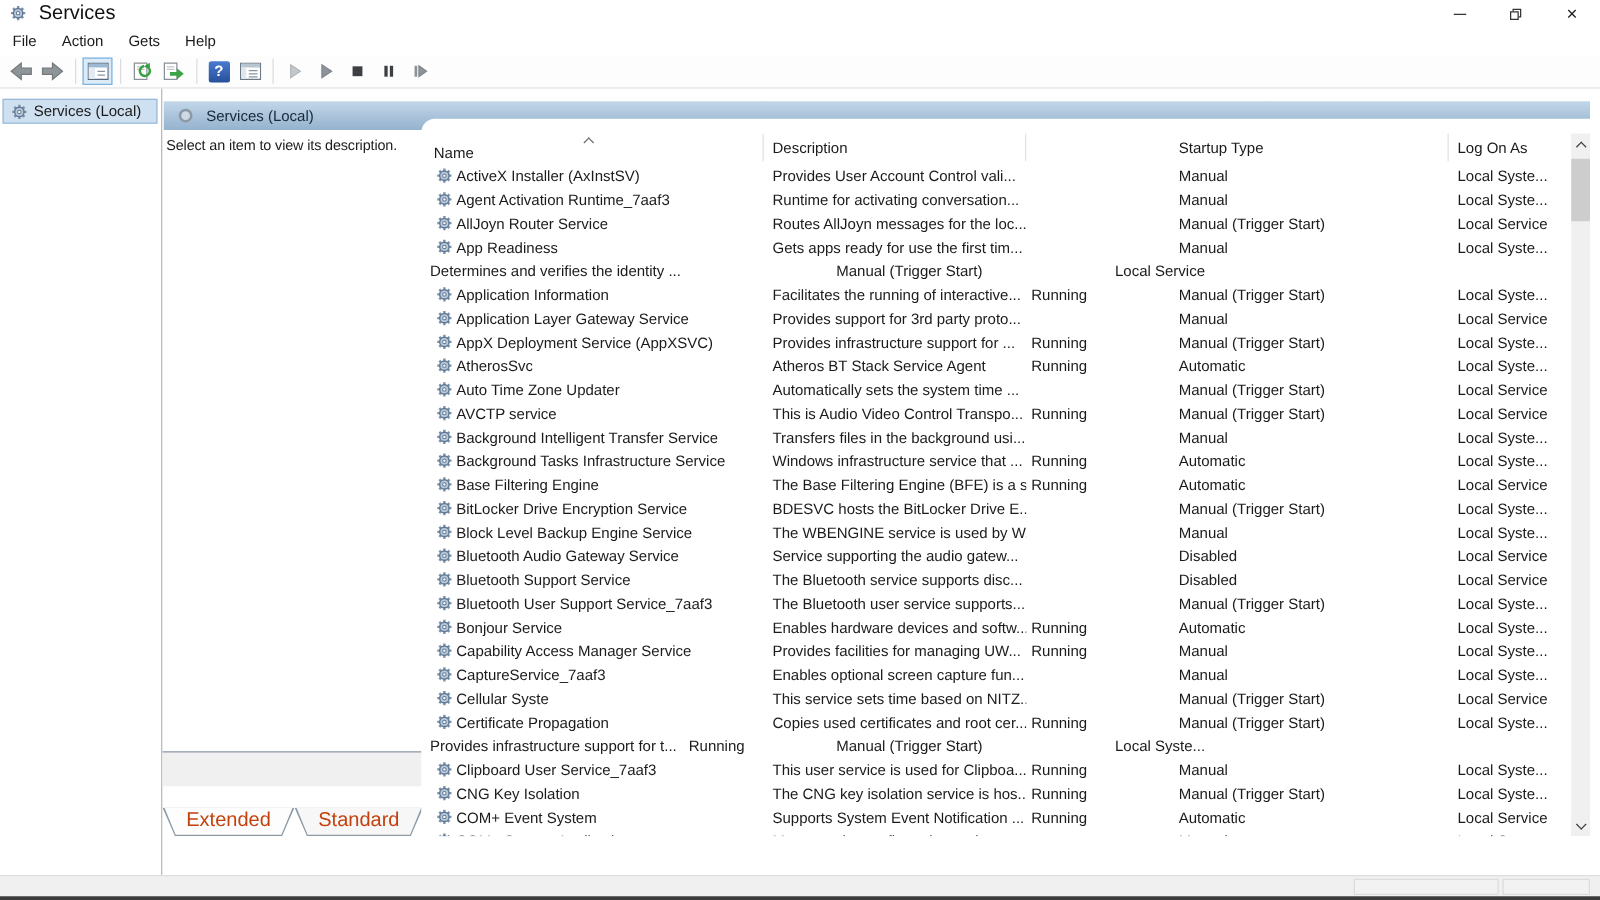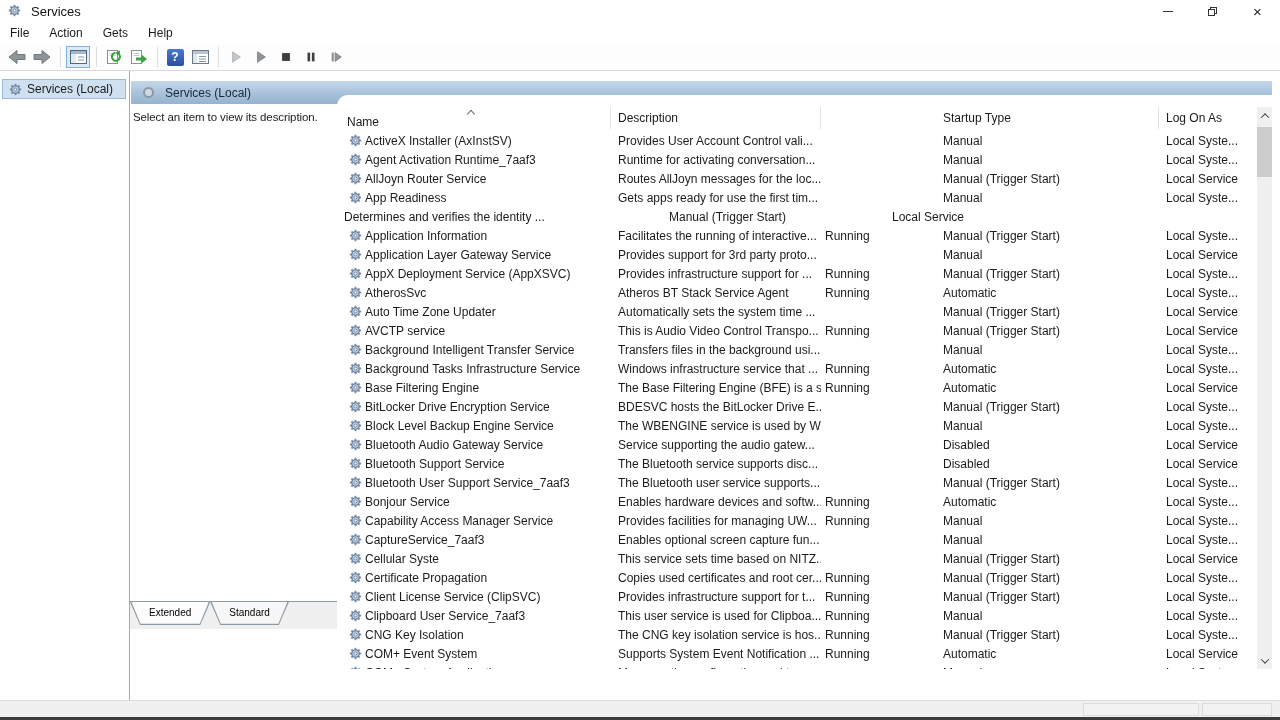--- a/index.html
+++ b/index.html
@@ -3,21 +3,21 @@
 <meta charset="utf-8">
 <style>
   * { margin:0; padding:0; box-sizing:border-box; }
   html,body { width:1280px; height:720px; }
   body { font-family:"Liberation Sans","DejaVu Sans",sans-serif; font-size:12px; color:#1b1b1b; background:#fff; overflow:hidden; }
   #win { position:relative; width:1280px; height:720px; background:#fff; }
 
   
   #titlebar { position:absolute; left:0; top:0; width:1280px; height:22px; background:#fff; display:flex; align-items:center; }
   #titlebar .appicon { margin-left:8px; width:14px; height:14px; }
-  #titlebar .title { margin-left:9px; font-size:13px; color:#111; }
+  #titlebar .title { margin-left:9px; font-size:16px; color:#111; }
   #caption-buttons { position:absolute; right:0; top:0; height:22px; display:flex; }
   .capbtn { width:45px; height:22px; display:flex; align-items:center; justify-content:center; color:#222; }
   .min-glyph { width:10px; height:1px; background:#333; display:block; }
   .restore-glyph { position:relative; width:9px; height:9px; display:block; }
   .restore-glyph .r1 { position:absolute; right:0; top:0; width:7px; height:7px; border:1px solid #333; background:#fff; }
   .restore-glyph .r2 { position:absolute; left:0; bottom:0; width:7px; height:7px; border:1px solid #333; background:#fff; }
   .close-glyph { font-size:15px; line-height:15px; color:#222; }
 
   
   #menubar { position:absolute; left:0; top:22px; width:1280px; height:22px; background:#fff; display:flex; align-items:center; }
@@ -72,21 +72,21 @@
   #vscroll { position:absolute; right:0; top:12px; width:15px; height:562px; background:#f0f0f0; }
   .sbtn { position:absolute; left:0; width:15px; height:17px; background:#f0f0f0; display:flex; align-items:center; justify-content:center; }
   #sb-up { top:0; }
   #sb-down { bottom:0; }
   .chev-up { width:6px; height:6px; border-left:1px solid #404040; border-top:1px solid #404040; transform:rotate(45deg) translate(1px,1px); }
   .chev-down { width:6px; height:6px; border-left:1px solid #404040; border-top:1px solid #404040; transform:rotate(225deg) translate(1px,1px); }
   #sb-thumb { position:absolute; left:0; top:20px; width:15px; height:50px; background:#cdcdcd; }
 
   
   #tabstrip { position:absolute; left:130px; top:601px; width:1142px; height:28px; background:#f0f0f0; border-top:1px solid #8f9aa5; display:flex; }
-  .tab { position:relative; height:23px; padding:0 19px; line-height:21px; font-size:10px; color:#000000; }
+  .tab { position:relative; height:23px; padding:0 19px; line-height:21px; font-size:16px; color:#c2410c;margin-top:44px; }
   .tab .bg { position:absolute; inset:0; background:#8c9aa5; clip-path:polygon(0 0,100% 0,calc(100% - 10px) 100%,10px 100%); }
   .tab .bg::after { content:""; position:absolute; inset:0; background:#fdfdfd; clip-path:polygon(1.5px 0,calc(100% - 1.5px) 0,calc(100% - 10.5px) calc(100% - 1.2px),10.5px calc(100% - 1.2px)); }
   .tab .tlabel { position:relative; z-index:1; }
   .tab.inactive .bg::after { background:#f7f7f7; }
 
   
   #statusbar { position:absolute; left:0; top:700px; width:1280px; height:17px; background:#f0f0f0; border-top:1px solid #dedede; }
   .spanel { position:absolute; top:2px; height:13px; background:#f2f2f2; border:1px solid #dcdcdc; }
   #spanel-a { left:1083px; width:116px; }
   #spanel-b { left:1202px; width:70px; }
@@ -766,35 +766,20 @@
 </span>
                 <span class="nm">Certificate Propagation</span>
               </span>
     <span class="cell c-desc">Copies used certificates and root cer...</span>
     <span class="cell c-status">Running</span>
     <span class="cell c-startup">Manual (Trigger Start)</span>
     <span class="cell c-logon">Local Syste...</span>
   </div>
 
   <div class="row">
-    <span class="cell c-name">
-                <span class="gearslot">
-  <svg width="13" height="13" viewBox="0 0 16 16">
-    <g stroke="#7d92a8" stroke-width="2.4">
-      <line x1="8" y1="1" x2="8" y2="15"></line>
-                      <line x1="1" y1="8" x2="15" y2="8"></line>
-      <line x1="3" y1="3" x2="13" y2="13"></line>
-                      <line x1="13" y1="3" x2="3" y2="13"></line>
-    </g>
-    <circle cx="8" cy="8" r="4.6" fill="#b9c9da" stroke="#5f7895" stroke-width="1.4"></circle>
-    <circle cx="8" cy="8" r="1.7" fill="#ffffff" stroke="#5f7895" stroke-width="1"></circle>
-  </svg>
-</span>
-                <span class="nm">Client License Service (ClipSVC)</span>
-              </span>
     <span class="cell c-desc">Provides infrastructure support for t...</span>
     <span class="cell c-status">Running</span>
     <span class="cell c-startup">Manual (Trigger Start)</span>
     <span class="cell c-logon">Local Syste...</span>
   </div>
 
   <div class="row">
     <span class="cell c-name">
                 <span class="gearslot">
   <svg width="13" height="13" viewBox="0 0 16 16">

